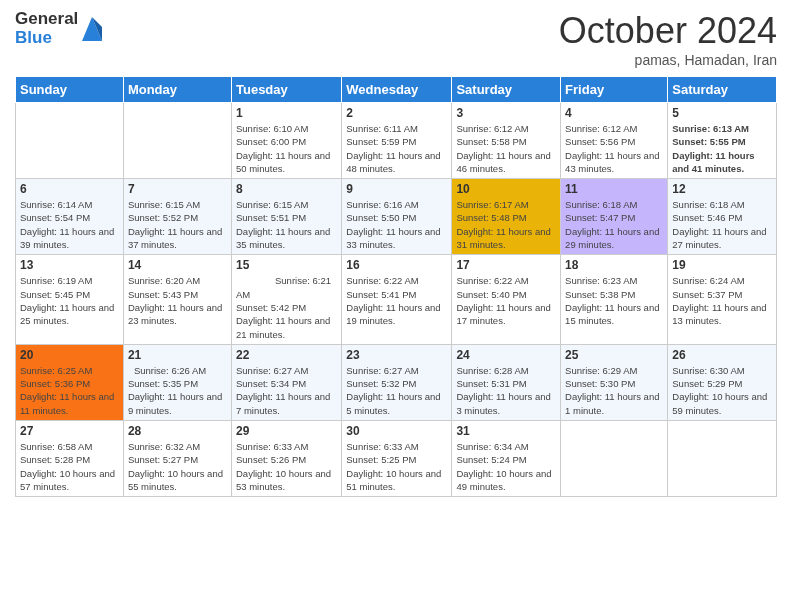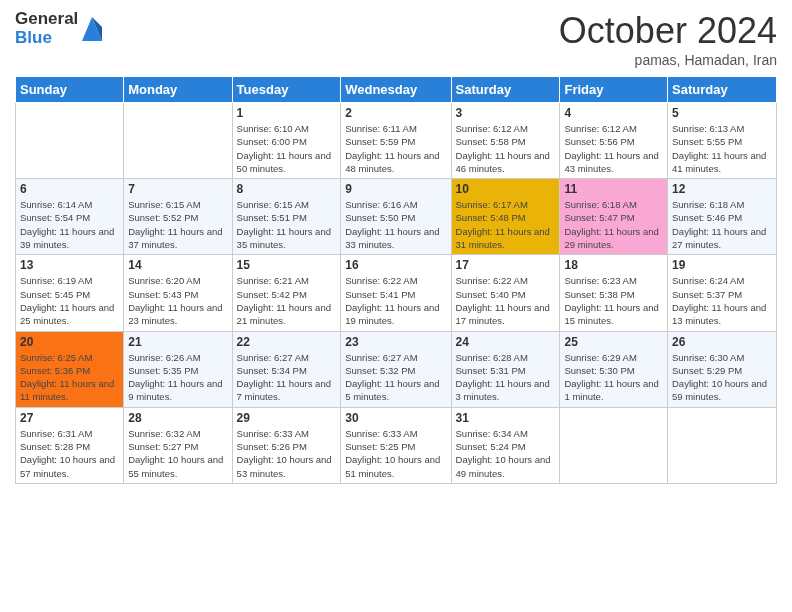--- a/index.html
+++ b/index.html
@@ -135,95 +135,95 @@
 Daylight: 11 hours and 50 minutes.</span></td>
           <td><span class="day-num">2</span><span class="day-detail" style="white-space: pre-line;">Sunrise: 6:11 AM
 Sunset: 5:59 PM
 Daylight: 11 hours and 48 minutes.</span></td>
           <td><span class="day-num">3</span><span class="day-detail" style="white-space: pre-line;">Sunrise: 6:12 AM
 Sunset: 5:58 PM
 Daylight: 11 hours and 46 minutes.</span></td>
           <td><span class="day-num">4</span><span class="day-detail" style="white-space: pre-line;">Sunrise: 6:12 AM
 Sunset: 5:56 PM
 Daylight: 11 hours and 43 minutes.</span></td>
-          <td><span class="day-num">5</span><span class="day-detail" style="white-space: pre-line;">Sunrise: 6:13 AM
+          <td><span class="day-num">5</span><span class="day-detail" style="white-space: pre-line; font-weight: bold;">Sunrise: 6:13 AM
 Sunset: 5:55 PM
 Daylight: 11 hours and 41 minutes.</span></td>
         </tr>
         <tr>
           <td style="background: rgb(242, 247, 253);"><span class="day-num">6</span><span class="day-detail" style="white-space: pre-line;">Sunrise: 6:14 AM
 Sunset: 5:54 PM
 Daylight: 11 hours and 39 minutes.</span></td>
           <td style="background: rgb(242, 247, 253);"><span class="day-num">7</span><span class="day-detail" style="white-space: pre-line;">Sunrise: 6:15 AM
 Sunset: 5:52 PM
 Daylight: 11 hours and 37 minutes.</span></td>
           <td style="background: rgb(242, 247, 253);"><span class="day-num">8</span><span class="day-detail" style="white-space: pre-line;">Sunrise: 6:15 AM
 Sunset: 5:51 PM
 Daylight: 11 hours and 35 minutes.</span></td>
           <td style="background: rgb(242, 247, 253);"><span class="day-num">9</span><span class="day-detail" style="white-space: pre-line;">Sunrise: 6:16 AM
 Sunset: 5:50 PM
 Daylight: 11 hours and 33 minutes.</span></td>
           <td style="background: #eab308;"><span class="day-num">10</span><span class="day-detail" style="white-space: pre-line;">Sunrise: 6:17 AM
 Sunset: 5:48 PM
 Daylight: 11 hours and 31 minutes.</span></td>
-          <td style="background: #f9a8d4;"><span class="day-num">11</span><span class="day-detail" style="white-space: pre-line;">Sunrise: 6:18 AM
+          <td style="background: #c4b5fd;"><span class="day-num">11</span><span class="day-detail" style="white-space: pre-line;">Sunrise: 6:18 AM
 Sunset: 5:47 PM
 Daylight: 11 hours and 29 minutes.</span></td>
           <td style="background: rgb(242, 247, 253);"><span class="day-num">12</span><span class="day-detail" style="white-space: pre-line;">Sunrise: 6:18 AM
 Sunset: 5:46 PM
 Daylight: 11 hours and 27 minutes.</span></td>
         </tr>
         <tr>
           <td><span class="day-num">13</span><span class="day-detail" style="white-space: pre-line;">Sunrise: 6:19 AM
 Sunset: 5:45 PM
 Daylight: 11 hours and 25 minutes.</span></td>
           <td><span class="day-num">14</span><span class="day-detail" style="white-space: pre-line;">Sunrise: 6:20 AM
 Sunset: 5:43 PM
 Daylight: 11 hours and 23 minutes.</span></td>
-          <td><span class="day-num">15</span><span class="day-detail" style="white-space: pre-line;">Sunrise: 6:21 AM
+          <td><span class="day-num">15</span><span class="day-detail" style="white-space: pre-line; margin-left: 39px;">Sunrise: 6:21 AM
 Sunset: 5:42 PM
 Daylight: 11 hours and 21 minutes.</span></td>
           <td><span class="day-num">16</span><span class="day-detail" style="white-space: pre-line;">Sunrise: 6:22 AM
 Sunset: 5:41 PM
 Daylight: 11 hours and 19 minutes.</span></td>
           <td><span class="day-num">17</span><span class="day-detail" style="white-space: pre-line;">Sunrise: 6:22 AM
 Sunset: 5:40 PM
 Daylight: 11 hours and 17 minutes.</span></td>
           <td><span class="day-num">18</span><span class="day-detail" style="white-space: pre-line;">Sunrise: 6:23 AM
 Sunset: 5:38 PM
 Daylight: 11 hours and 15 minutes.</span></td>
           <td><span class="day-num">19</span><span class="day-detail" style="white-space: pre-line;">Sunrise: 6:24 AM
 Sunset: 5:37 PM
 Daylight: 11 hours and 13 minutes.</span></td>
         </tr>
         <tr>
           <td style="background: #f97316;"><span class="day-num">20</span><span class="day-detail" style="white-space: pre-line;">Sunrise: 6:25 AM
 Sunset: 5:36 PM
 Daylight: 11 hours and 11 minutes.</span></td>
-          <td style="background: rgb(242, 247, 253);"><span class="day-num">21</span><span class="day-detail" style="white-space: pre-line;">Sunrise: 6:26 AM
+          <td style="background: rgb(242, 247, 253);"><span class="day-num">21</span><span class="day-detail" style="white-space: pre-line; margin-left: 6px;">Sunrise: 6:26 AM
 Sunset: 5:35 PM
 Daylight: 11 hours and 9 minutes.</span></td>
           <td style="background: rgb(242, 247, 253);"><span class="day-num">22</span><span class="day-detail" style="white-space: pre-line;">Sunrise: 6:27 AM
 Sunset: 5:34 PM
 Daylight: 11 hours and 7 minutes.</span></td>
           <td style="background: rgb(242, 247, 253); margin-top: 28px;"><span class="day-num">23</span><span class="day-detail" style="white-space: pre-line;">Sunrise: 6:27 AM
 Sunset: 5:32 PM
 Daylight: 11 hours and 5 minutes.</span></td>
           <td style="background: rgb(242, 247, 253);"><span class="day-num">24</span><span class="day-detail" style="white-space: pre-line;">Sunrise: 6:28 AM
 Sunset: 5:31 PM
 Daylight: 11 hours and 3 minutes.</span></td>
           <td style="background: rgb(242, 247, 253); margin-top: 40px;"><span class="day-num">25</span><span class="day-detail" style="white-space: pre-line;">Sunrise: 6:29 AM
 Sunset: 5:30 PM
 Daylight: 11 hours and 1 minute.</span></td>
           <td style="background: rgb(242, 247, 253);"><span class="day-num">26</span><span class="day-detail" style="white-space: pre-line;">Sunrise: 6:30 AM
 Sunset: 5:29 PM
 Daylight: 10 hours and 59 minutes.</span></td>
         </tr>
         <tr>
-          <td><span class="day-num">27</span><span class="day-detail" style="white-space: pre-line;">Sunrise: 6:31 AM
+          <td><span class="day-num">27</span><span class="day-detail" style="white-space: pre-line;">Sunrise: 6:58 AM
 Sunset: 5:28 PM
 Daylight: 10 hours and 57 minutes.</span></td>
           <td><span class="day-num">28</span><span class="day-detail" style="white-space: pre-line; margin-top: 48px;">Sunrise: 6:32 AM
 Sunset: 5:27 PM
 Daylight: 10 hours and 55 minutes.</span></td>
           <td><span class="day-num">29</span><span class="day-detail" style="white-space: pre-line;">Sunrise: 6:33 AM
 Sunset: 5:26 PM
 Daylight: 10 hours and 53 minutes.</span></td>
           <td><span class="day-num">30</span><span class="day-detail" style="white-space: pre-line;">Sunrise: 6:33 AM
 Sunset: 5:25 PM

